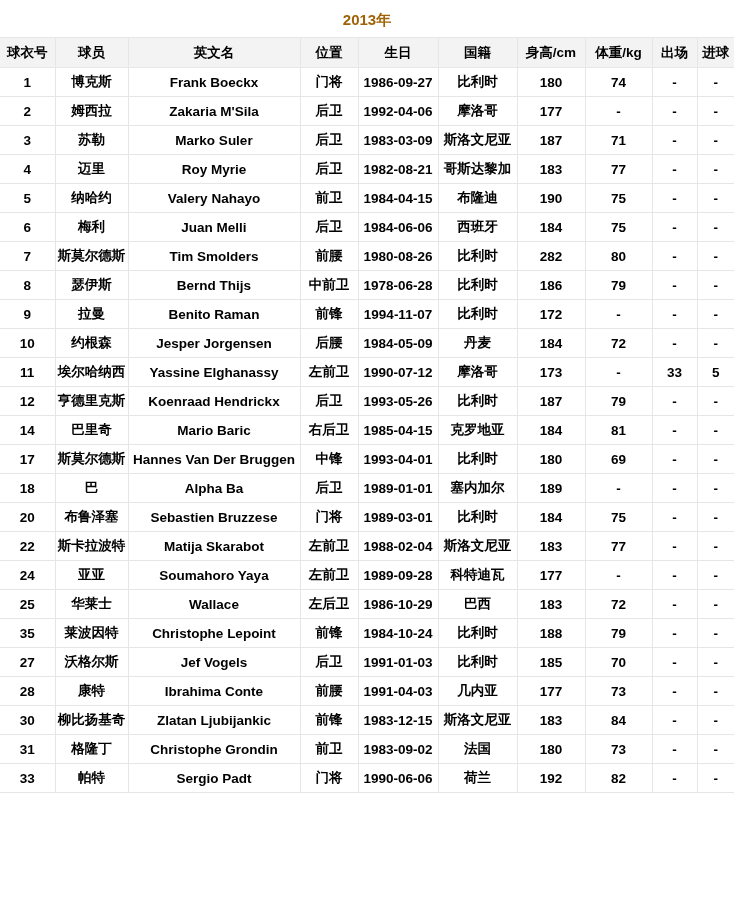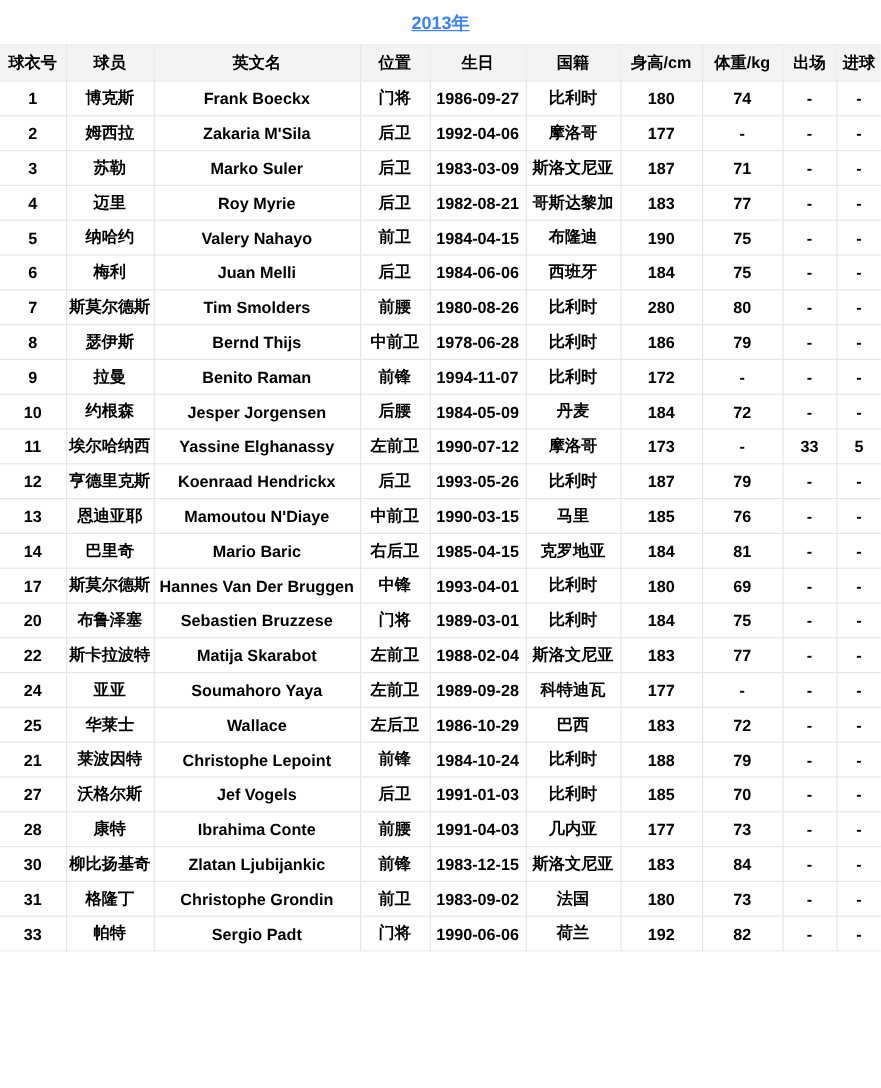--- a/index.html
+++ b/index.html
@@ -6,24 +6,23 @@
     margin: 0;
     padding: 0;
     background: #ffffff;
     width: 734px;
     font-family: "Liberation Sans", "DejaVu Sans", sans-serif;
   }
   .page-title {
     text-align: center;
     font-weight: bold;
     font-size: 15px;
-    color: #3b82f6;
+    color: #a16207;
     padding: 11px 0 8px 0;
     line-height: 18px;
-    text-decoration: underline;
   }
   table.roster {
     width: 734px;
     border-collapse: collapse;
     table-layout: fixed;
   }
   table.roster th,
   table.roster td {
     border: 1px solid #e6e6e6;
     text-align: center;
@@ -153,21 +152,21 @@
         <td>-</td>
         <td>-</td>
       </tr>
       <tr>
         <td>7</td>
         <td>斯莫尔德斯</td>
         <td>Tim Smolders</td>
         <td>前腰</td>
         <td>1980-08-26</td>
         <td>比利时</td>
-        <td>280</td>
+        <td>282</td>
         <td>80</td>
         <td>-</td>
         <td>-</td>
       </tr>
       <tr>
         <td>8</td>
         <td>瑟伊斯</td>
         <td>Bernd Thijs</td>
         <td>中前卫</td>
         <td>1978-06-28</td>
@@ -219,32 +218,20 @@
         <td>Koenraad Hendrickx</td>
         <td>后卫</td>
         <td>1993-05-26</td>
         <td>比利时</td>
         <td>187</td>
         <td>79</td>
         <td>-</td>
         <td>-</td>
       </tr>
       <tr>
-        <td>13</td>
-        <td>恩迪亚耶</td>
-        <td>Mamoutou N'Diaye</td>
-        <td>中前卫</td>
-        <td>1990-03-15</td>
-        <td>马里</td>
-        <td>185</td>
-        <td>76</td>
-        <td>-</td>
-        <td>-</td>
-      </tr>
-      <tr>
         <td>14</td>
         <td>巴里奇</td>
         <td>Mario Baric</td>
         <td>右后卫</td>
         <td>1985-04-15</td>
         <td>克罗地亚</td>
         <td>184</td>
         <td>81</td>
         <td>-</td>
         <td>-</td>
@@ -255,20 +242,32 @@
         <td>Hannes Van Der Bruggen</td>
         <td>中锋</td>
         <td>1993-04-01</td>
         <td>比利时</td>
         <td>180</td>
         <td>69</td>
         <td>-</td>
         <td>-</td>
       </tr>
       <tr>
+        <td>18</td>
+        <td>巴</td>
+        <td>Alpha Ba</td>
+        <td>后卫</td>
+        <td>1989-01-01</td>
+        <td>塞内加尔</td>
+        <td>189</td>
+        <td>-</td>
+        <td>-</td>
+        <td>-</td>
+      </tr>
+      <tr>
         <td>20</td>
         <td>布鲁泽塞</td>
         <td>Sebastien Bruzzese</td>
         <td>门将</td>
         <td>1989-03-01</td>
         <td>比利时</td>
         <td>184</td>
         <td>75</td>
         <td>-</td>
         <td>-</td>
@@ -303,21 +302,21 @@
         <td>Wallace</td>
         <td>左后卫</td>
         <td>1986-10-29</td>
         <td>巴西</td>
         <td>183</td>
         <td>72</td>
         <td>-</td>
         <td>-</td>
       </tr>
       <tr>
-        <td>21</td>
+        <td>35</td>
         <td>莱波因特</td>
         <td>Christophe Lepoint</td>
         <td>前锋</td>
         <td>1984-10-24</td>
         <td>比利时</td>
         <td>188</td>
         <td>79</td>
         <td>-</td>
         <td>-</td>
       </tr>

